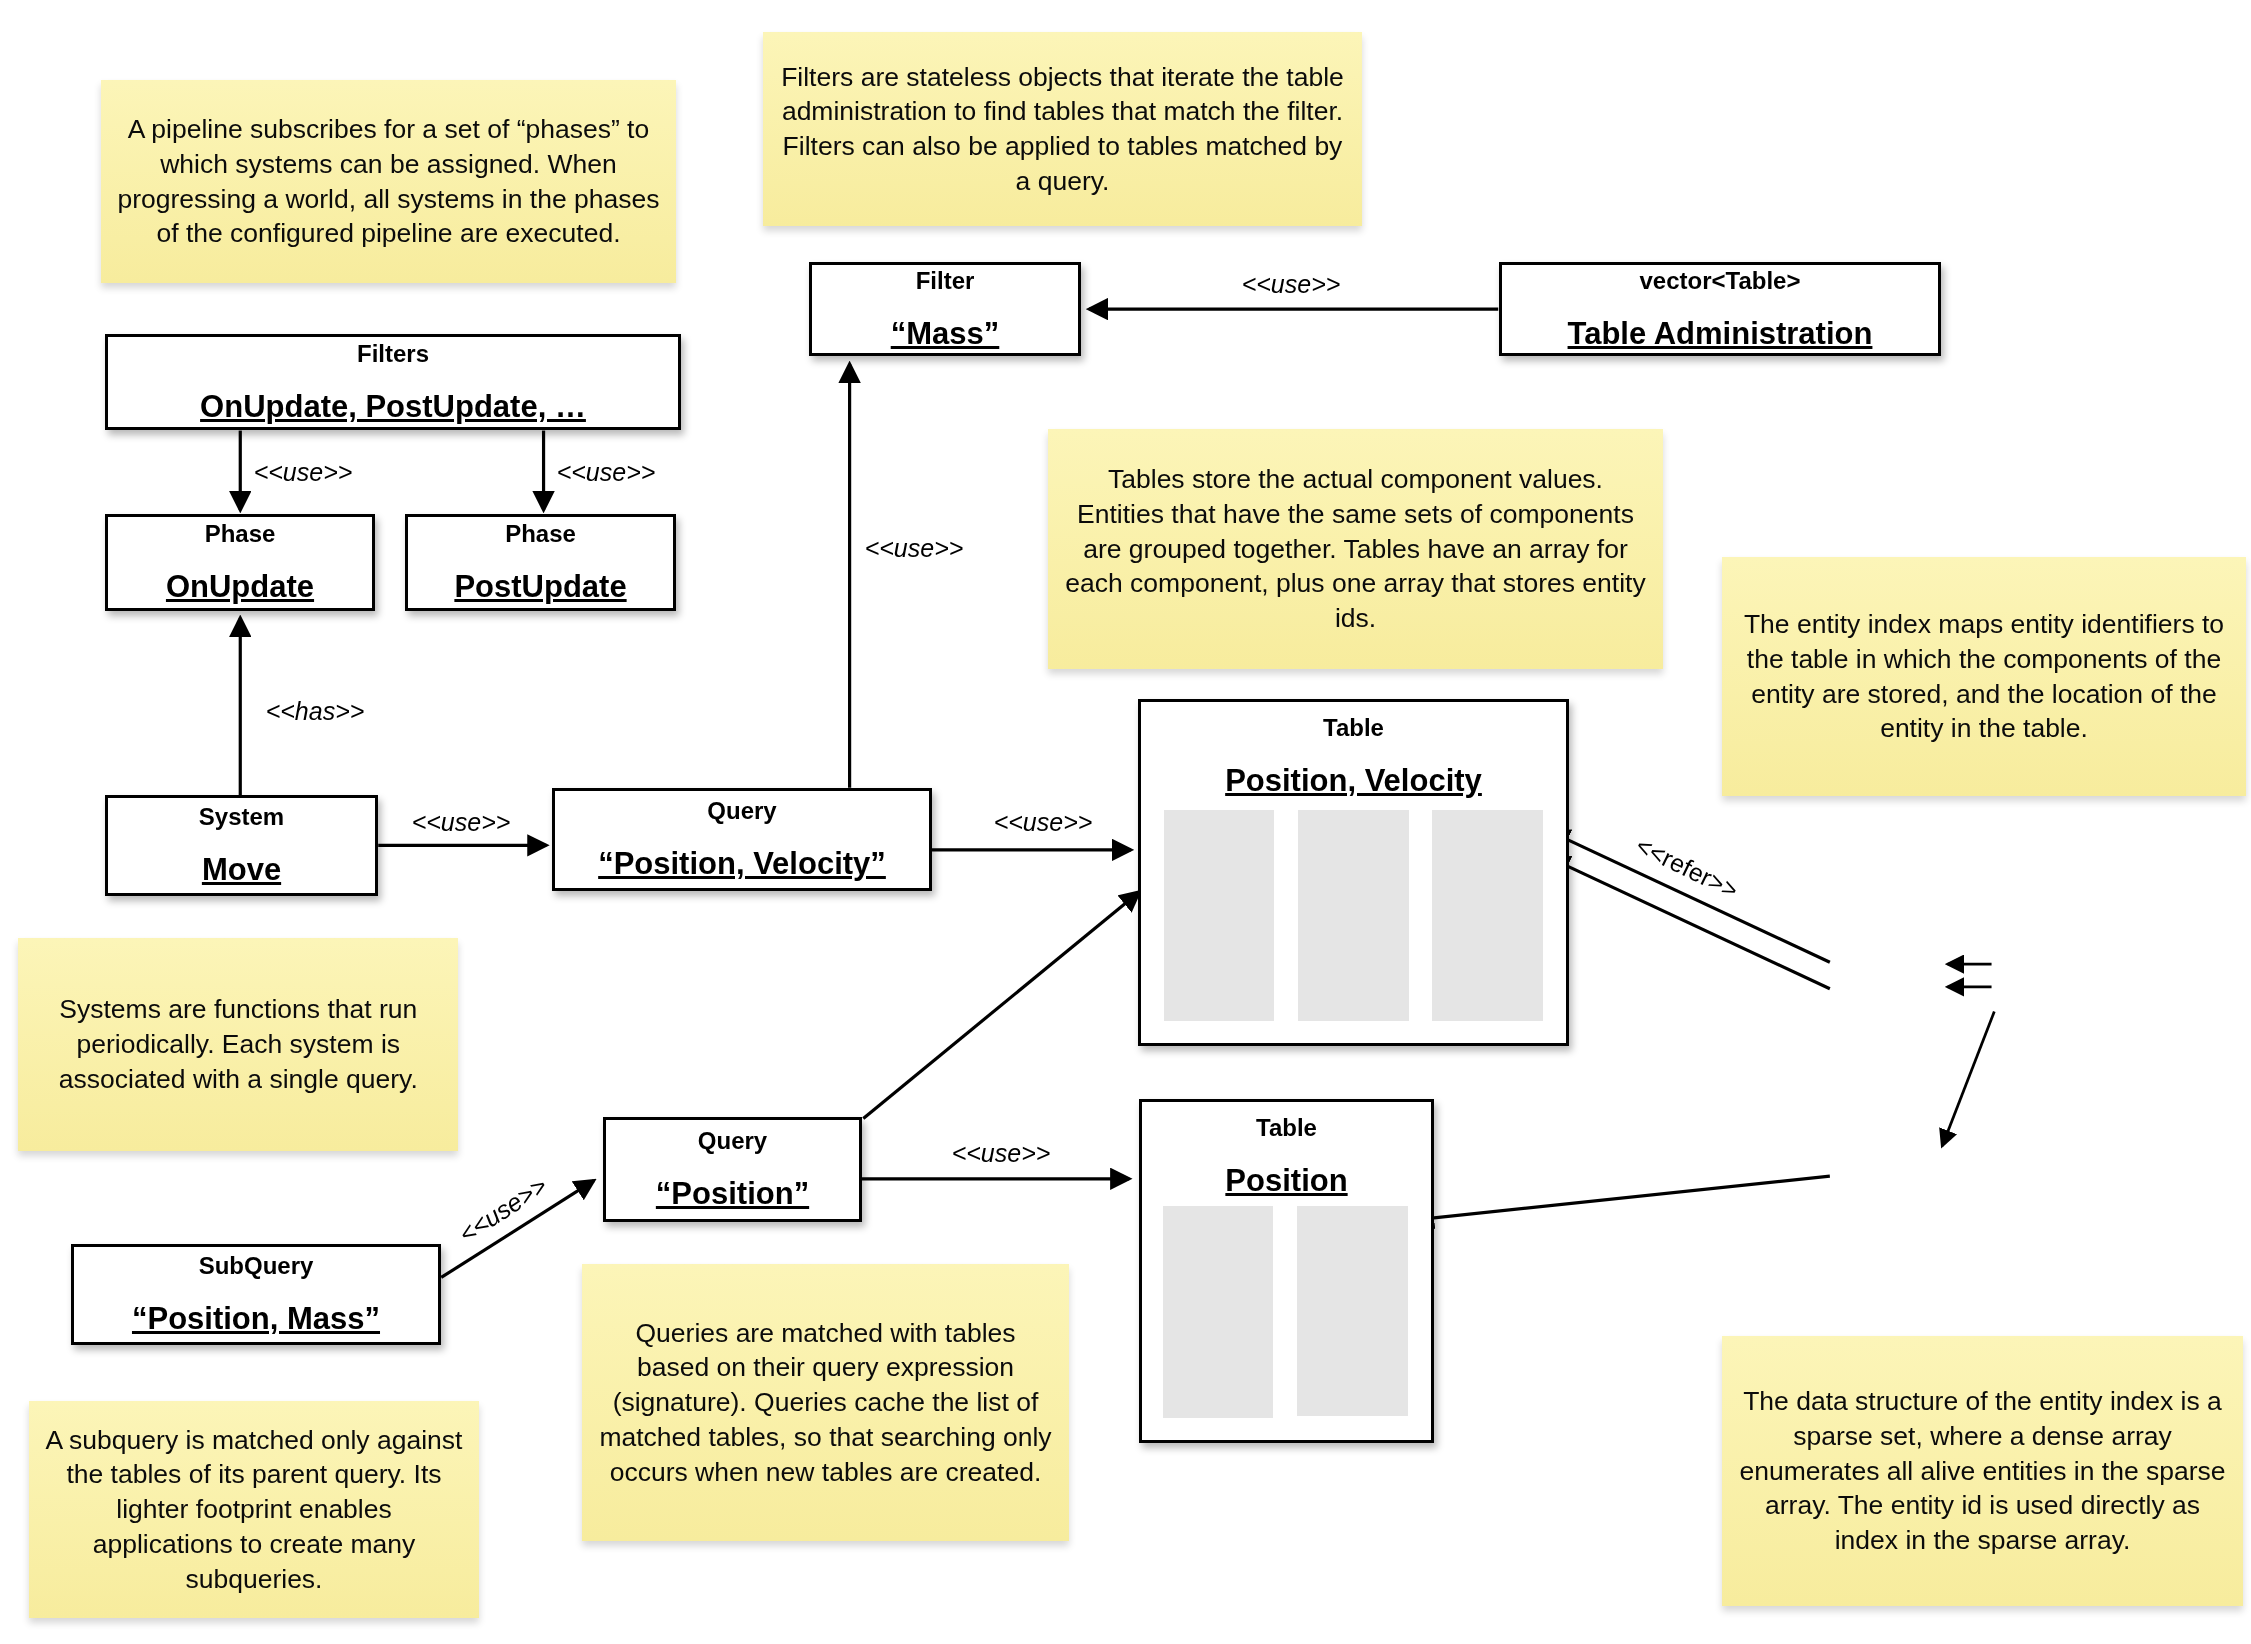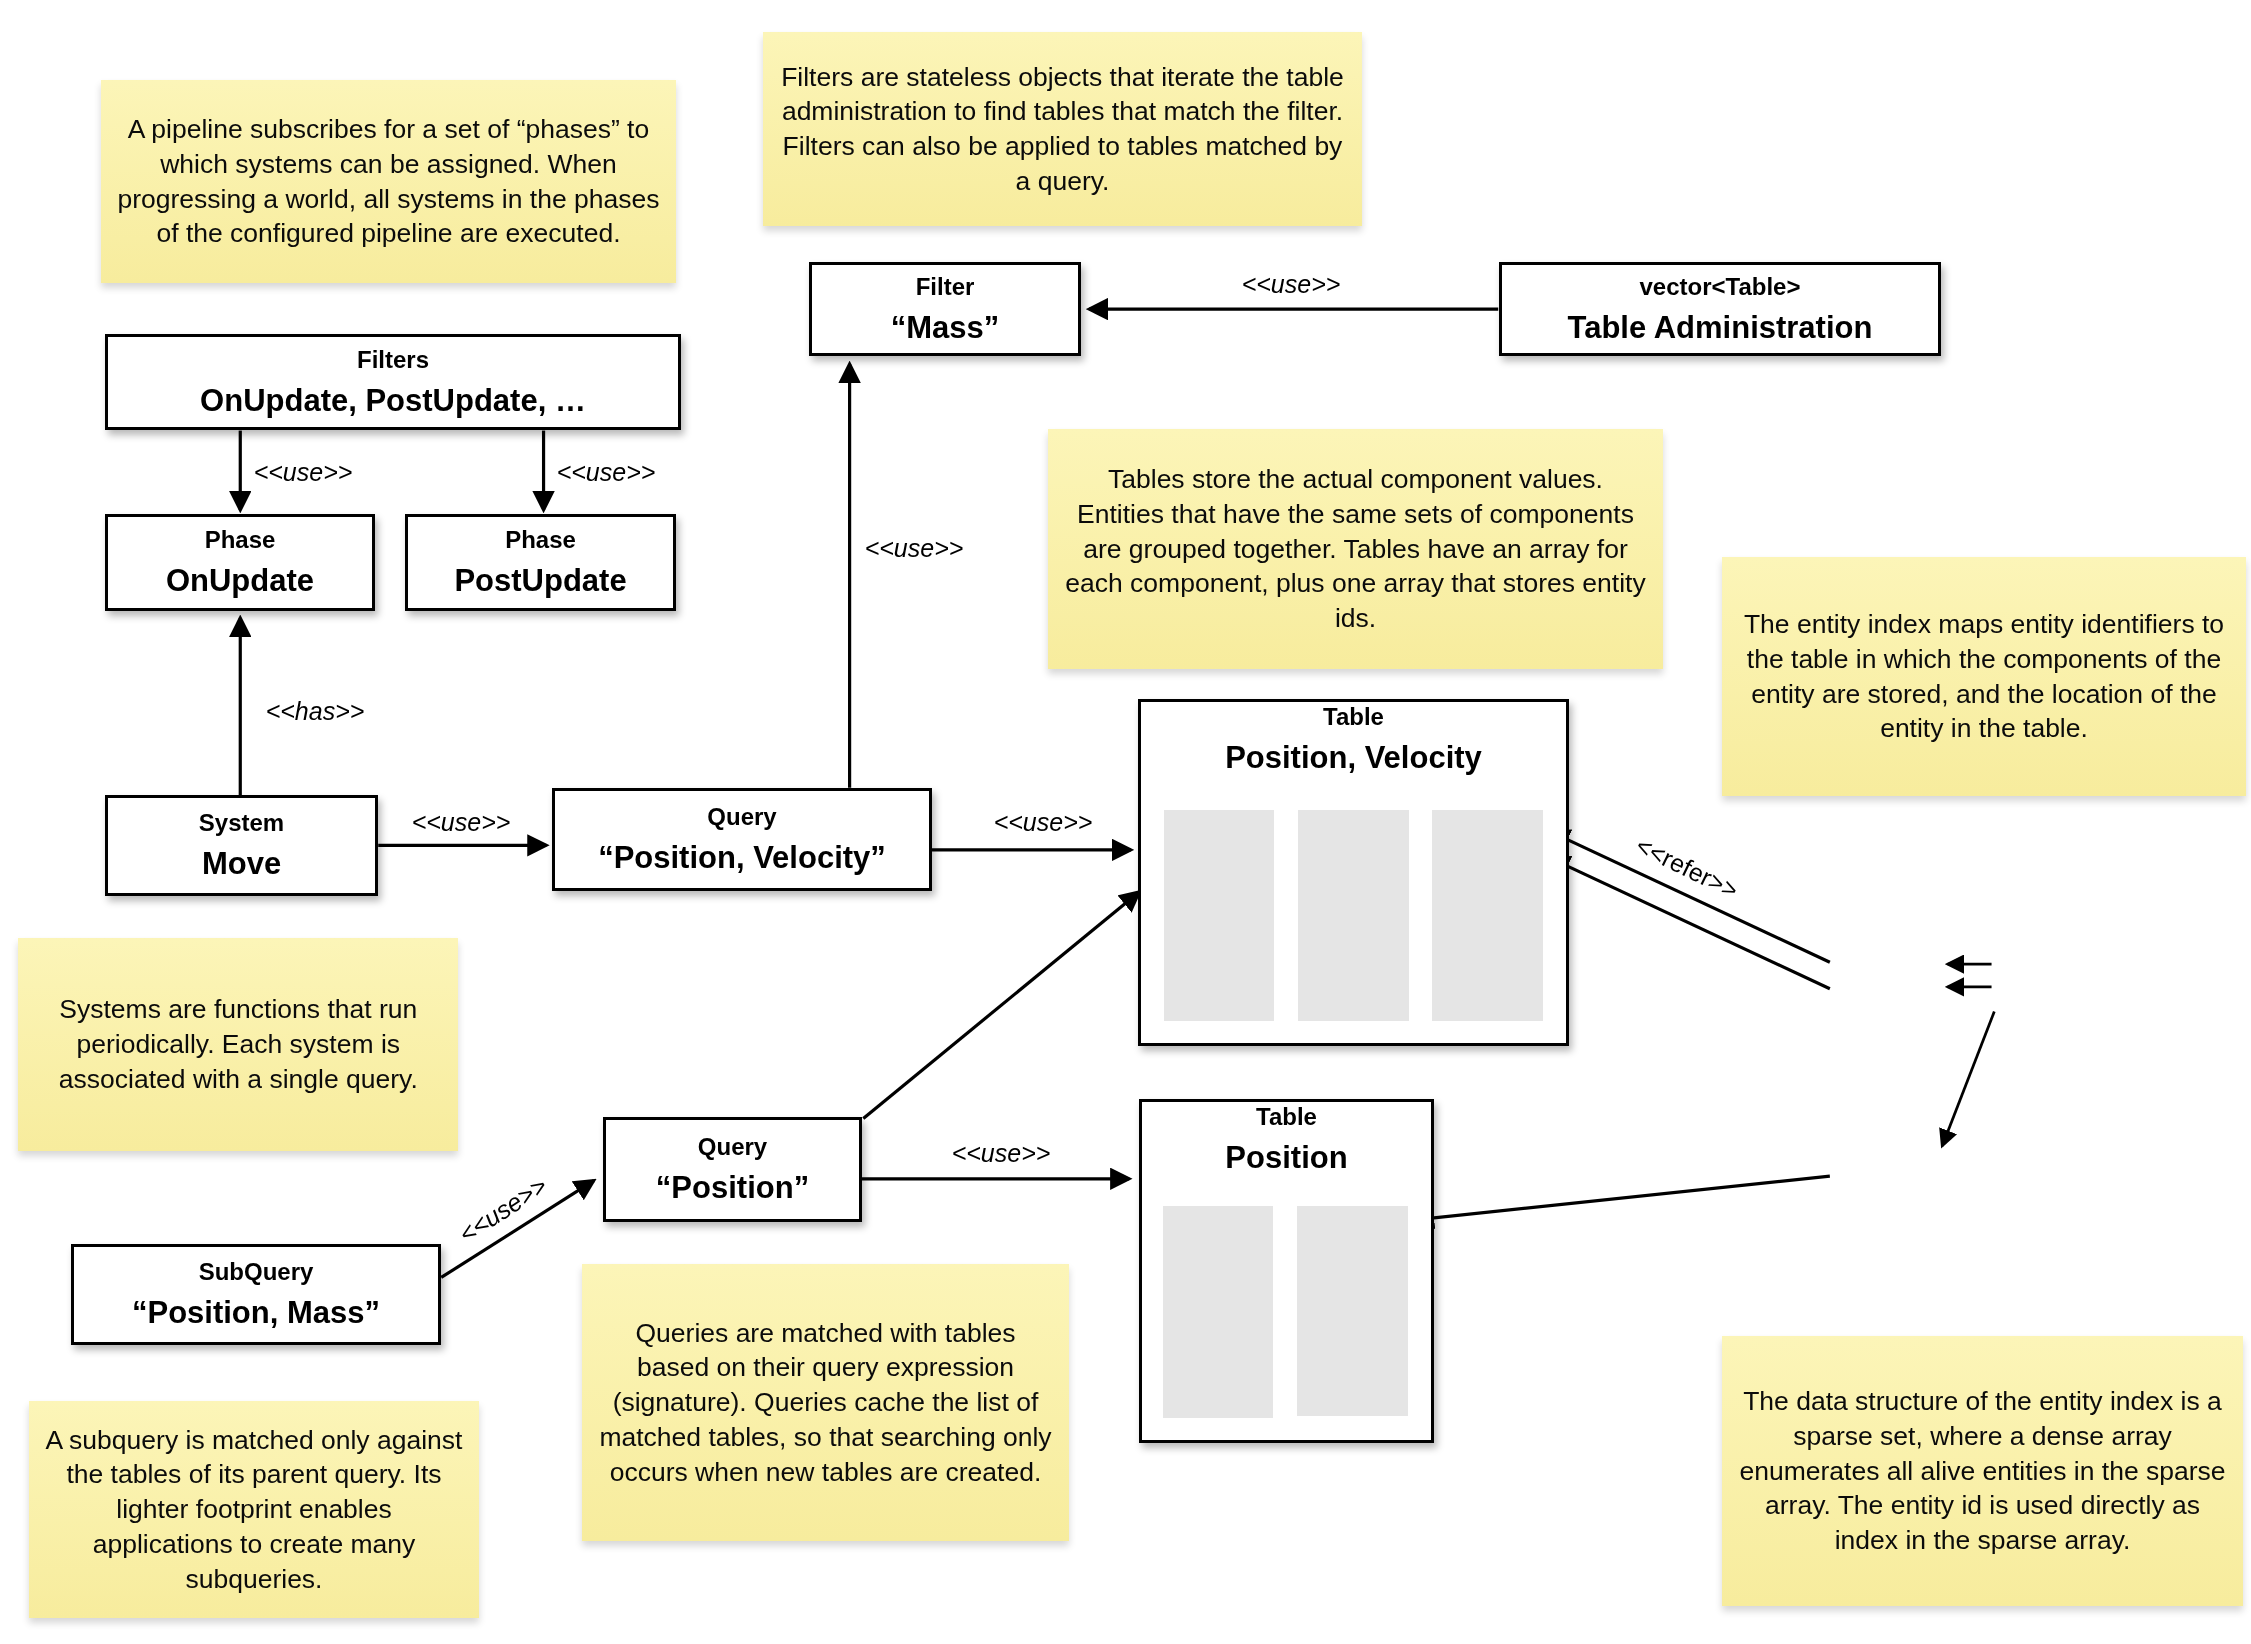--- a/index.html
+++ b/index.html
@@ -12,23 +12,23 @@
   svg.wires{position:absolute;left:0;top:0;width:2251px;height:1645px;pointer-events:none;}
 
   .note{position:absolute;box-sizing:border-box;display:flex;align-items:center;justify-content:center;
         text-align:center;padding:9.1px 16.4px;font-size:26.5px;line-height:1.31;color:#0b0b0b;
         background:linear-gradient(180deg,var(--note-top) 0%,var(--note-bottom) 100%);
         box-shadow:0 4.6px 7.3px rgba(0,0,0,0.16);}
 
   .uml-box{position:absolute;box-sizing:border-box;background:var(--box-bg);border:3.2px solid var(--line);
            display:flex;flex-direction:column;align-items:center;justify-content:center;text-align:center;
            box-shadow:2.7px 4.6px 7.3px rgba(0,0,0,0.28);}
-  .uml-box.table{justify-content:flex-start;text-align:center;}
+  .uml-box.table{justify-content:flex-start;padding-top:11px;text-align:center;}
   .uml-title{font-size:24px;font-weight:700;line-height:1.25;}
-  .uml-sub{font-size:31px;font-weight:700;line-height:1.2;margin-top:7px;}
+  .uml-sub{font-size:31px;font-weight:700;line-height:1.2;margin-top:19px;text-decoration:underline;}
   .uml-sub.big{font-size:34px;}
   .arr{position:absolute;background:var(--array-fill);}
 
   .edge-label{position:absolute;font-size:25px;font-style:italic;white-space:nowrap;
               transform:translate(-50%,-50%);}
   .edge-label.rot-sub{transform:translate(-50%,-50%) rotate(-33deg);}
   .edge-label.rot-refer{transform:translate(-50%,-50%) rotate(26deg);font-style:normal;}
 </style>
 </head>
 <body>

